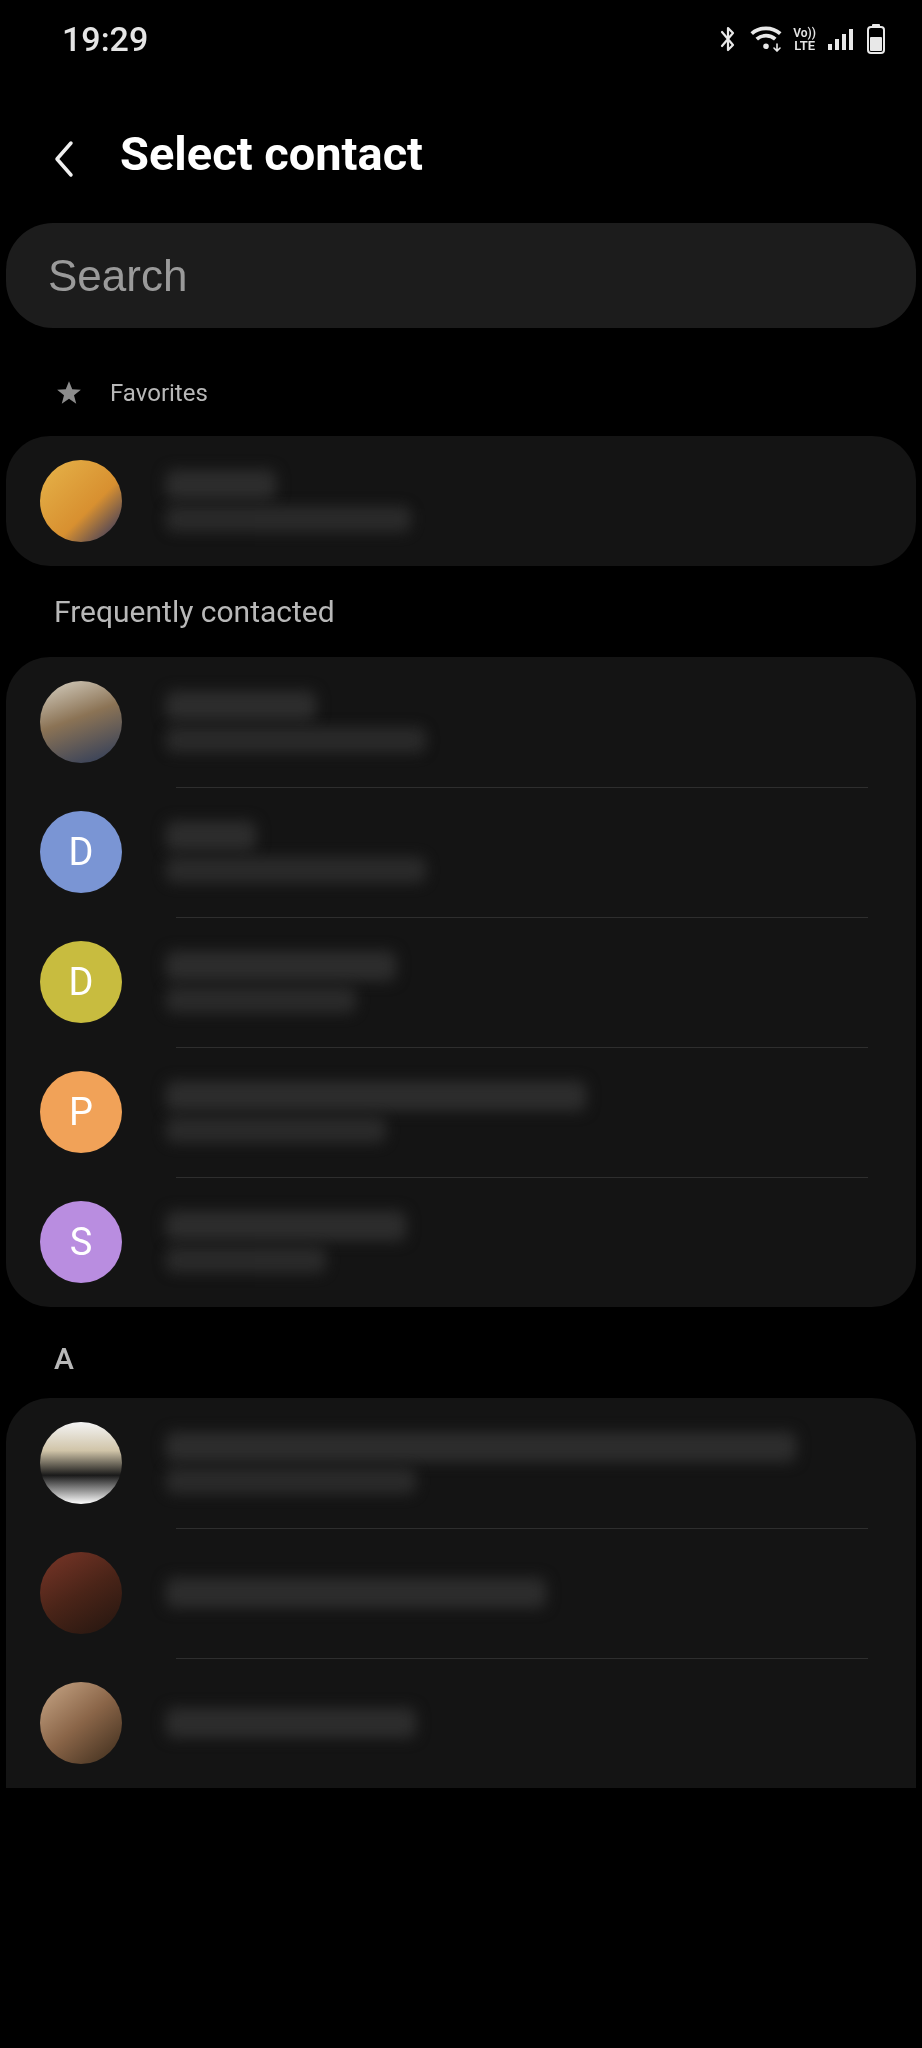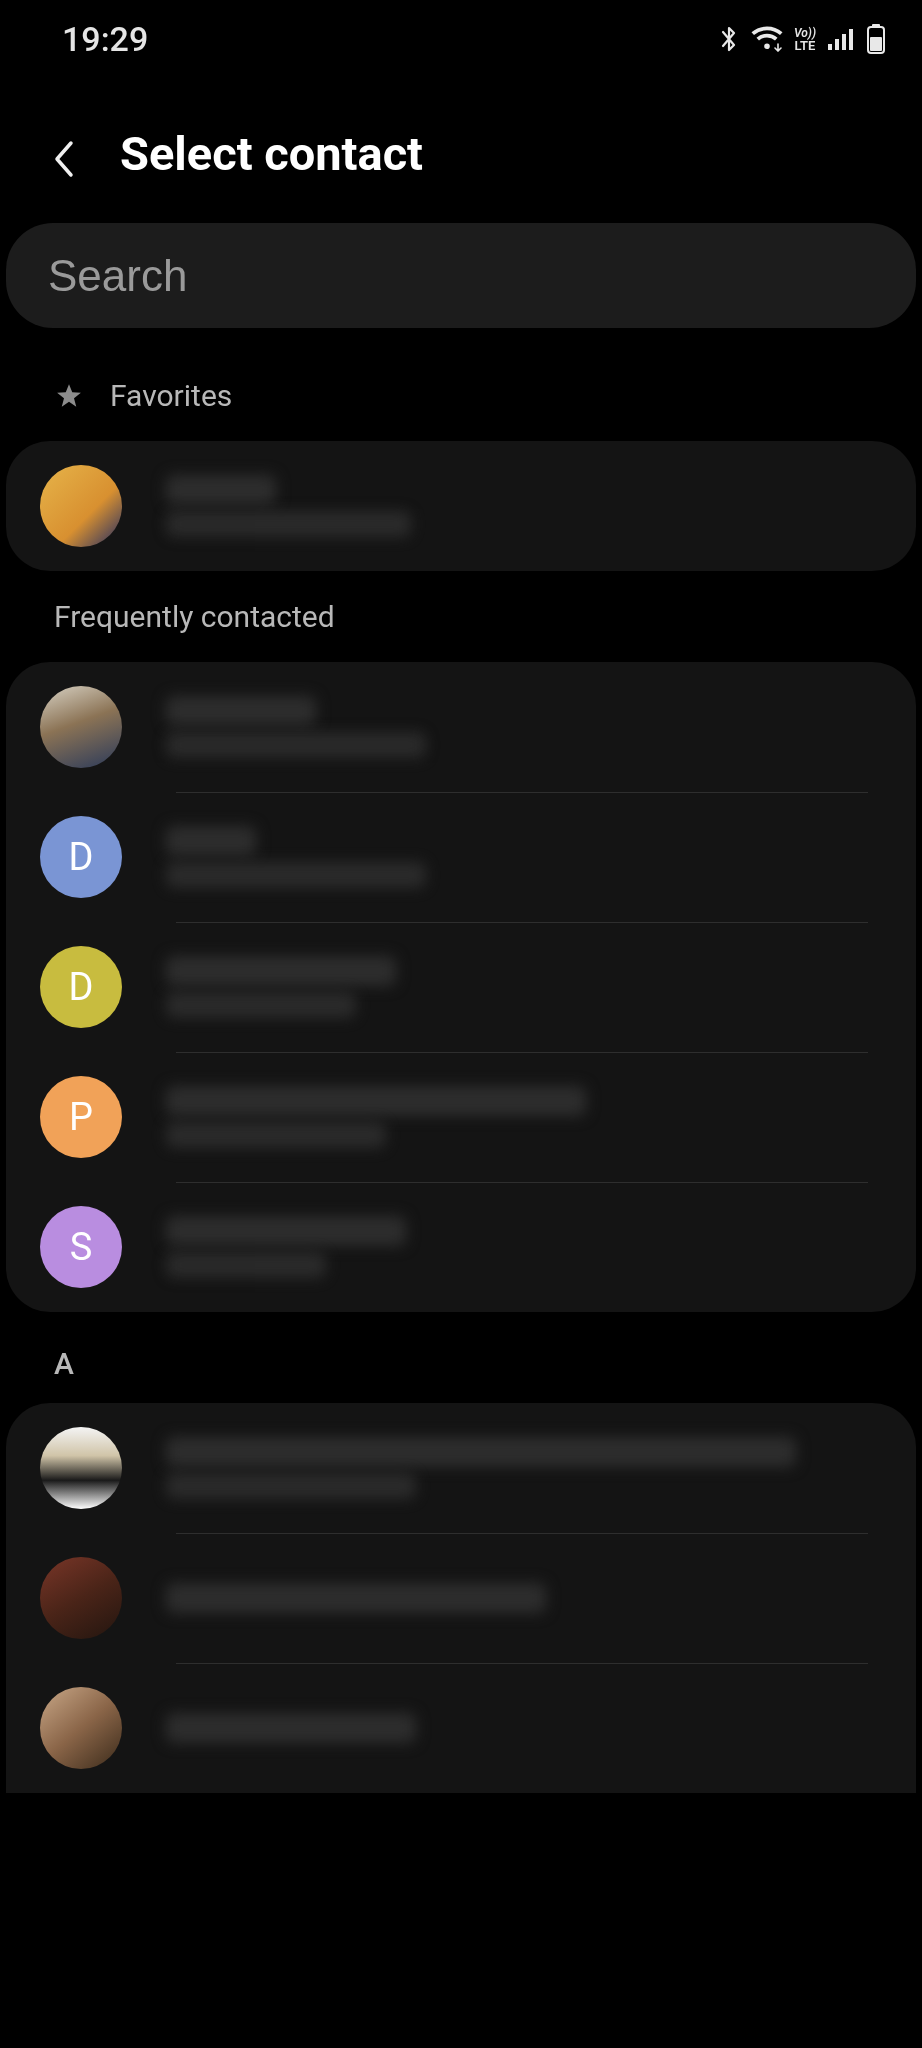--- a/index.html
+++ b/index.html
@@ -21,21 +21,21 @@
 
     
     .search-wrap { padding:0 6px 36px 6px; }
     .search-field { width:100%; height:105px; border-radius:47px; background:#1c1c1c;
                     border:none; outline:none; color:#9a9a9a; font-size:44px; font-weight:400;
                     padding:0 42px; }
     .search-field::placeholder { color:#9a9a9a; }
 
     
     .section-head { display:flex; align-items:center; gap:26px; padding:14px 54px 28px 54px;
-                    font-size:30px; color:#b8b8b8; font-weight:400; }
+                    font-size:24px; color:#b8b8b8; font-weight:400; }
     .section-head.plain { padding:28px 54px 28px 54px; font-size:30px; }
     .alpha-head { padding:34px 54px 22px 54px; font-size:30px; color:#b8b8b8; font-weight:500; }
 
     
     .card { background:#141414; border-radius:44px; margin:0 6px; overflow:hidden; }
     .row { display:flex; align-items:center; min-height:124px; padding:24px 34px; gap:44px;
            cursor:pointer; position:relative; }
     .row + .row::before { content:""; position:absolute; top:0; left:170px; right:48px;
                           height:1px; background:#2e2e2e; }
 
@@ -65,21 +65,21 @@
     </svg>
 
     <svg width="34" height="26" viewBox="0 0 34 26" fill="#e8e8e8">
       <path d="M17 23 a2.8 2.8 0 1 0 0-5.6 a2.8 2.8 0 0 0 0 5.6 Z"></path>
       <path d="M9 14.5 a12 12 0 0 1 16 0 l2.5-2.8 a16 16 0 0 0-21 0 Z"></path>
       <path d="M4 9 a20 20 0 0 1 26 0 l2.5-2.8 a24 24 0 0 0-31 0 Z"></path>
       <path d="M25 22 l3 3 l3-3 M28 18 v7" stroke="#e8e8e8" stroke-width="1.6" fill="none" stroke-linecap="round"></path>
     </svg>
 
     <span style="display:flex;flex-direction:column;align-items:center;line-height:1;font-size:13px;font-weight:600;">
-      <span style="font-size:12px;font-style:italic;">Vo))</span>
+      <span style="font-size:12px;">Vo))</span>
       <span>LTE</span>
     </span>
 
     <svg width="30" height="26" viewBox="0 0 30 26" fill="#e8e8e8">
       <rect x="2" y="18" width="4" height="6"></rect>
       <rect x="9" y="13" width="4" height="11"></rect>
       <rect x="16" y="8" width="4" height="16"></rect>
       <rect x="23" y="3" width="4" height="21"></rect>
     </svg>
 

